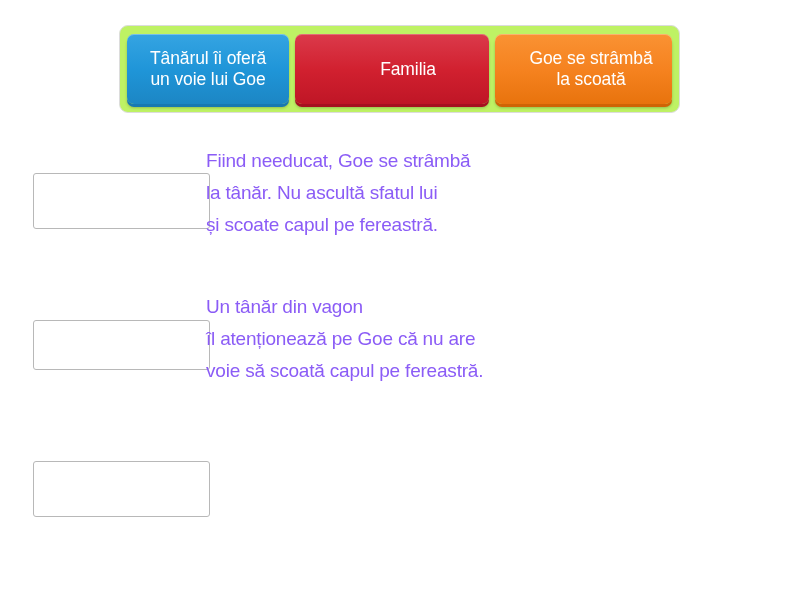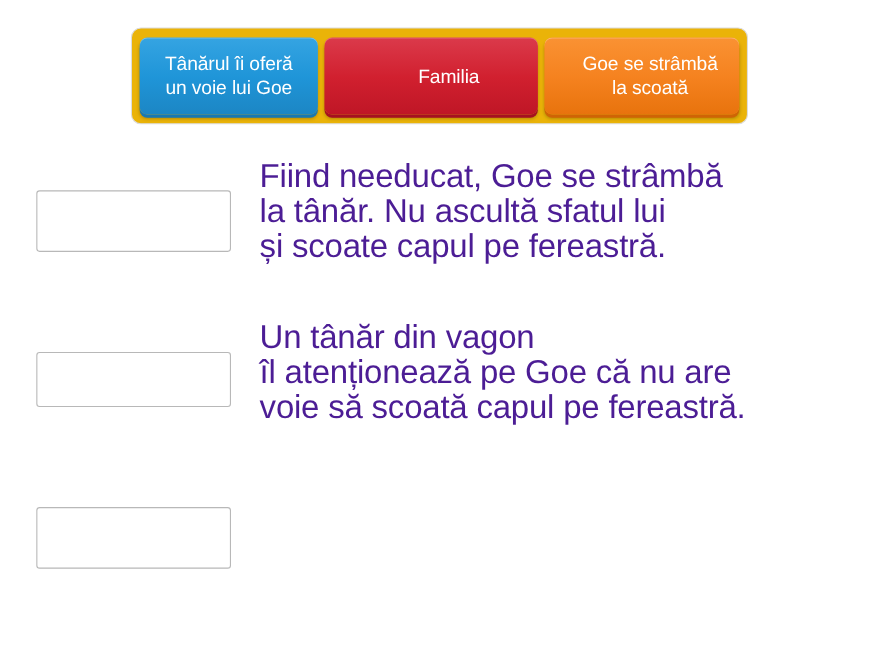--- a/index.html
+++ b/index.html
@@ -23,21 +23,21 @@
 
   
   .tile-bank {
     position: absolute;
     left: 119px;
     top: 25px;
     width: 561px;
     height: 88px;
     border: 1px solid #dcdcdc;
     border-radius: 9px;
-    background: #eab308;
+    background: #bef264;
     display: flex;
     align-items: center;
     padding: 7px 7px;
     gap: 6px;
   }
 
   .tile {
     flex: 1 1 0;
     height: 70px;
     border-radius: 7px;
@@ -82,23 +82,23 @@
     position: absolute;
     left: 33px;
     width: 177px;
     border: 1px solid #b8b8b8;
     border-radius: 3px;
     background: #ffffff;
   }
 
   .row-text {
     position: absolute;
-    left: 236px;
-    color: #4c1d95;
-    font-size: 30px;
+    left: 206px;
+    color: #8b5cf6;
+    font-size: 19px;
     line-height: 32px;
     letter-spacing: -0.2px;
     white-space: pre-line;
   }
 
   
   #row1-slot { top: 173px; height: 56px; }
   #row1-text { top: 145px; }
   
   #row2-slot { top: 320px; height: 50px; }

